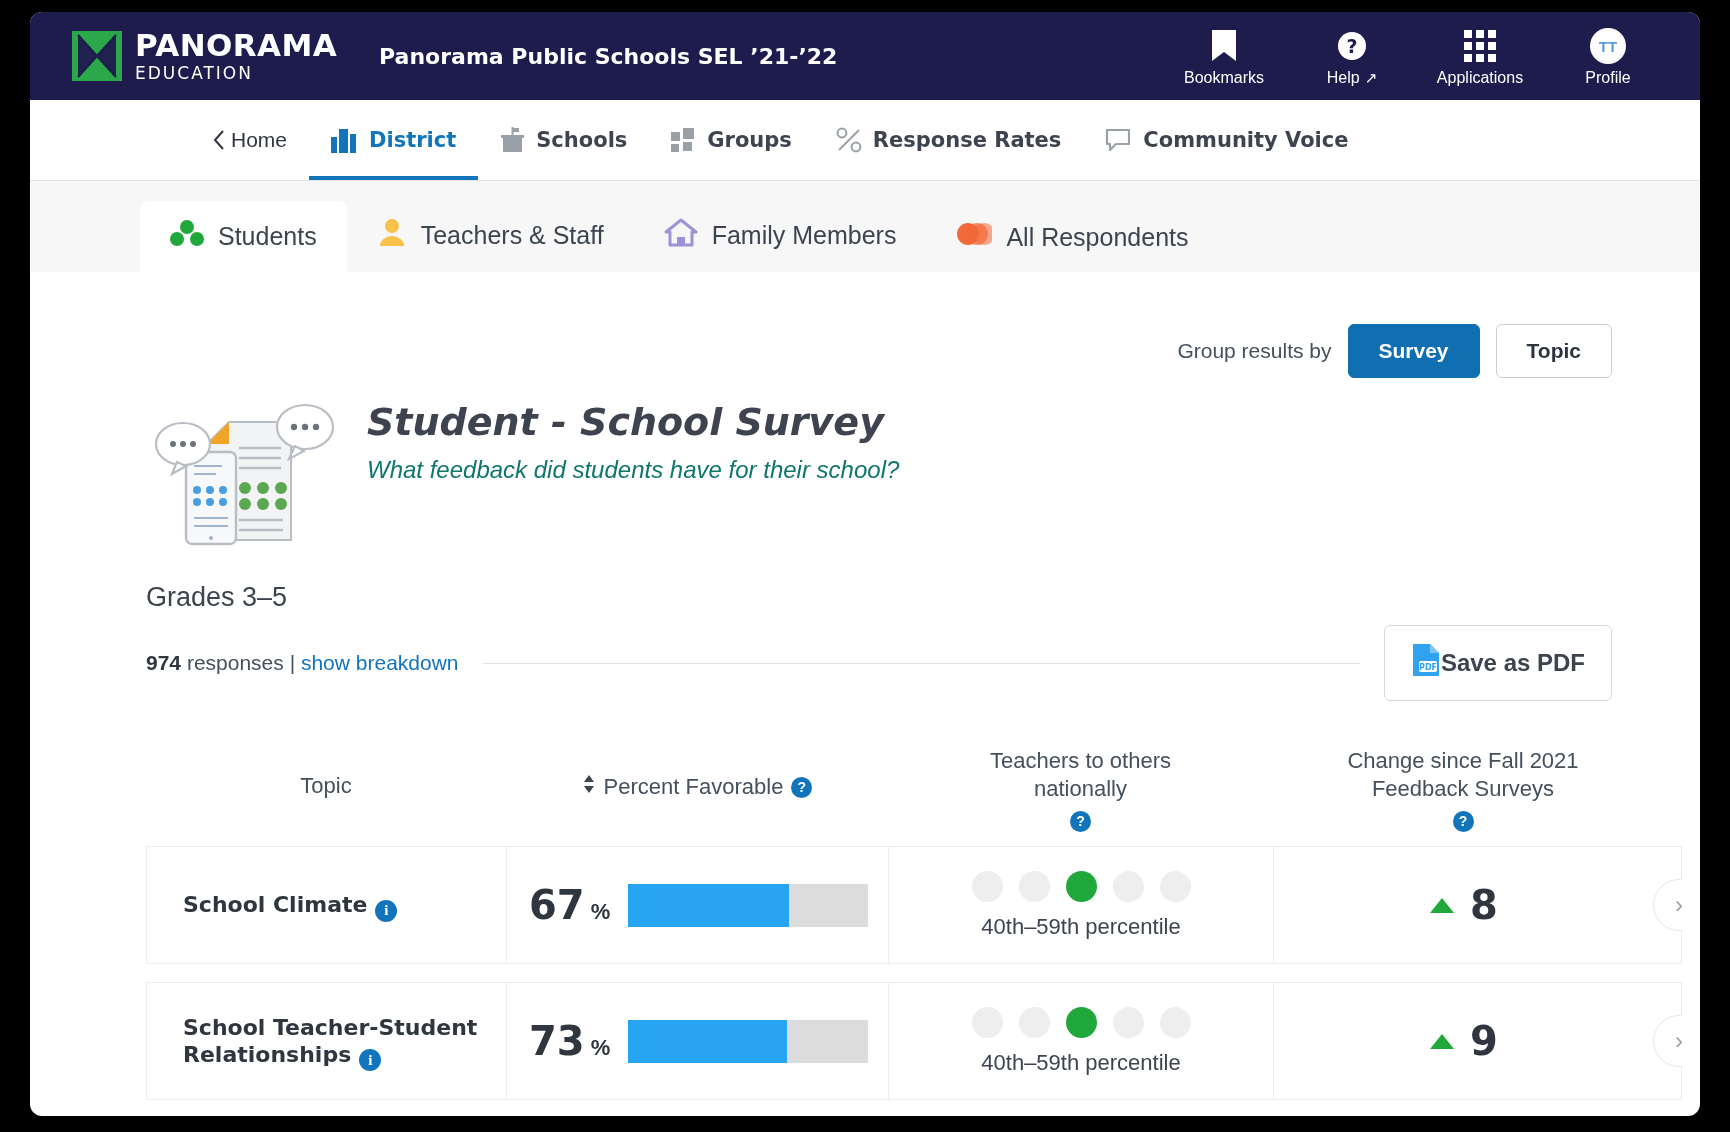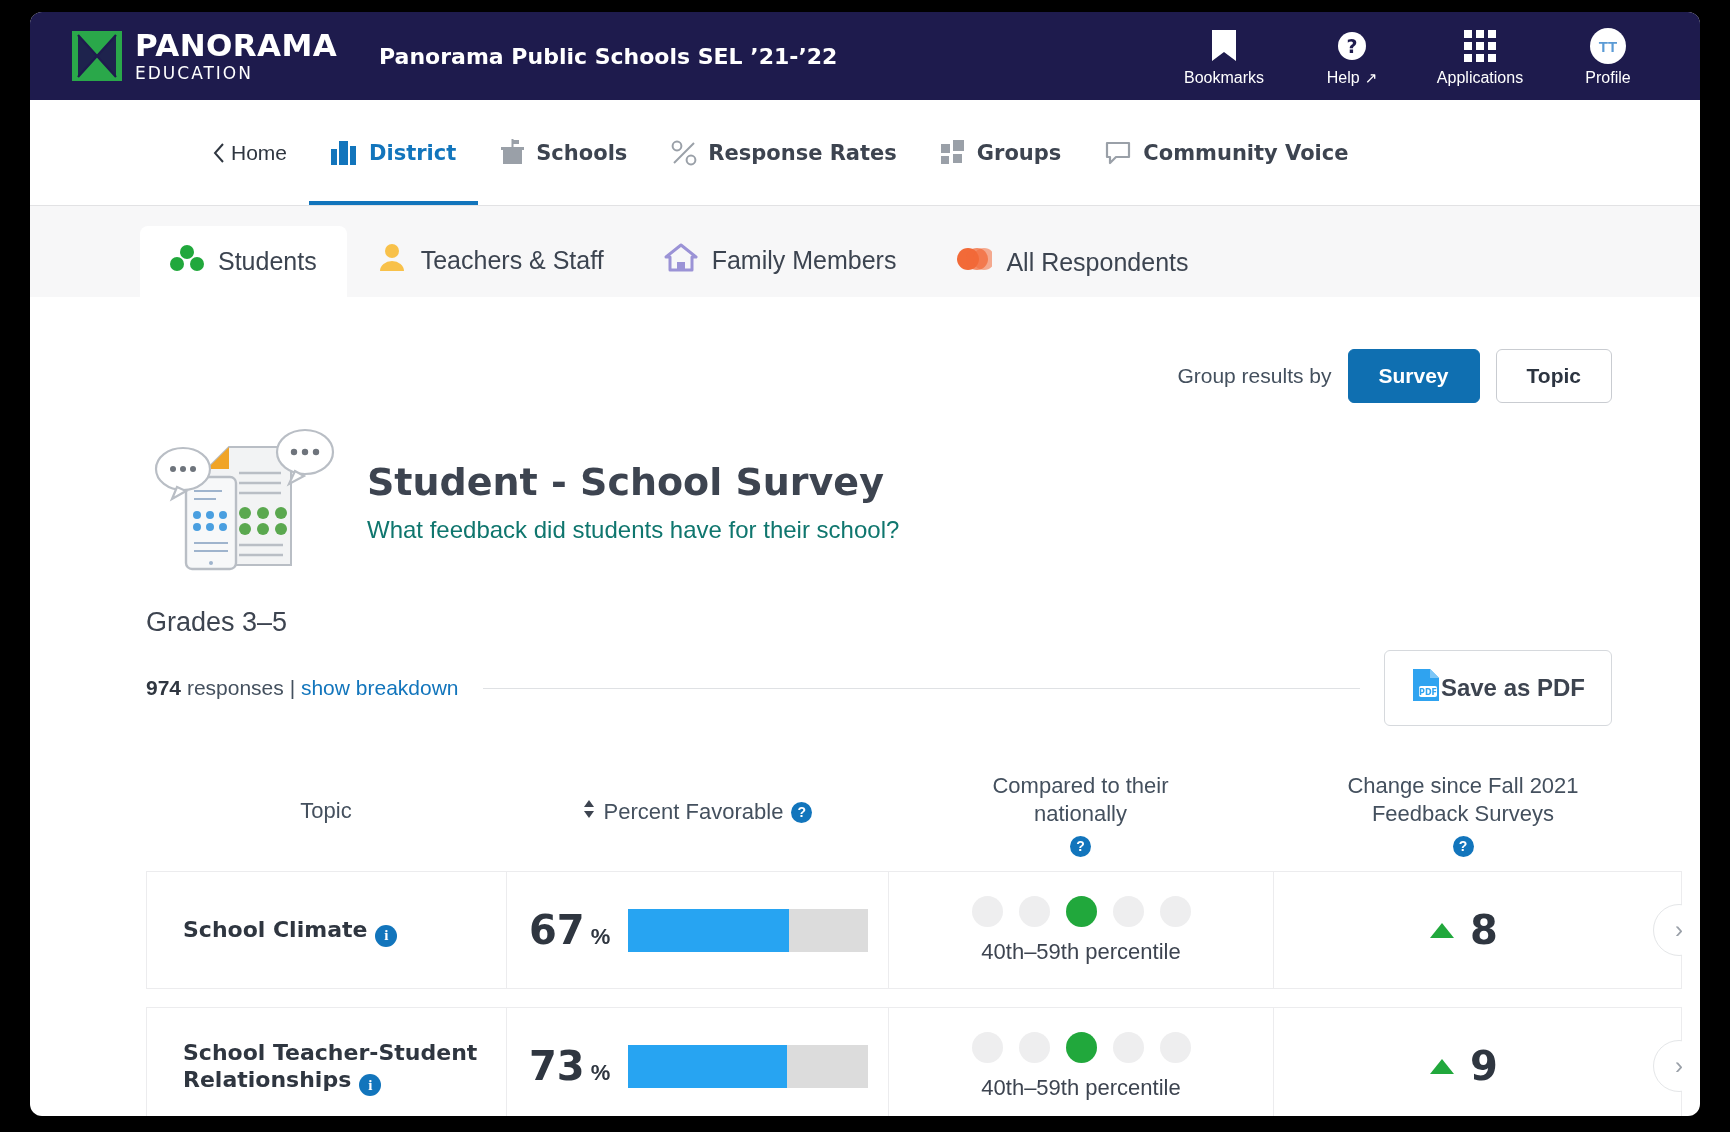--- a/index.html
+++ b/index.html
@@ -67,21 +67,21 @@
     width: 36px; height: 36px; border-radius: 50%;
     background: #fff; color: #5b9bd5;
     font-size: 15px; font-weight: bold;
     display: flex; align-items: center; justify-content: center;
   }
   .app-grid { display: grid; grid-template-columns: repeat(3, 8px); gap: 4px; }
   .app-grid i { width: 8px; height: 8px; background: #fff; display: block; }
 
   
   .navbar {
-    height: 106px;
+    height: 81px;
     background: #fff;
     border-bottom: 1px solid #e2e2e4;
     display: flex; align-items: stretch;
     padding-left: 160px;
     gap: 0;
   }
   .nav-item {
     display: flex; align-items: center; gap: 11px;
     padding: 0 22px;
     font-size: 21px; font-weight: bold; color: #3d4450;
@@ -125,22 +125,23 @@
   }
   .groupby-label { font-size: 21px; color: #44505e; }
   .seg {
     padding: 14px 30px; font-size: 21px; font-weight: bold;
     border-radius: 6px; cursor: pointer; border: 1px solid #c9ccd1;
     background: #fff; color: #2c3440;
   }
   .seg.on { background: #0f6fb1; color: #fff; border-color: #0f6fb1; }
 
   .survey-head {
-    display: flex; align-items: center; gap: 26px;
+    display: flex; gap: 26px;
     padding: 22px 0 0 105px;
+    font-style: italic;
   }
   .survey-title {
     font-size: 38px; font-weight: bold; color: #3d4450;
     font-family: "DejaVu Sans", sans-serif;
   }
   .survey-sub { font-size: 24px; color: #0f766e; margin-top: 12px; }
 
   .grades { font-size: 27px; color: #3d4450; padding: 28px 0 0 98px; }
   .resp-row {
     display: flex; align-items: center; gap: 0;
@@ -321,39 +322,39 @@
           <rect x="1" y="8" width="23" height="3" fill="#9aa0a8"></rect>
           <rect x="11.5" y="0" width="2" height="8" fill="#9aa0a8"></rect>
           <rect x="13" y="1" width="6" height="4" fill="#9aa0a8"></rect>
         </svg>
       </span>
       <span>Schools</span>
     </div>
 
     <div class="nav-item">
       <span class="nav-ico">
-        <svg width="26" height="26" viewBox="0 0 26 26">
-          <circle cx="6" cy="6" r="4.4" stroke="#9aa0a8" stroke-width="2" fill="none"></circle>
-          <circle cx="20" cy="20" r="4.4" stroke="#9aa0a8" stroke-width="2" fill="none"></circle>
-          <path d="M23 3 L3 23" stroke="#9aa0a8" stroke-width="2"></path>
-        </svg>
-      </span>
-      <span>Response Rates</span>
-    </div>
-
-    <div class="nav-item">
-      <span class="nav-ico">
         <svg width="25" height="25" viewBox="0 0 25 25">
           <rect x="0" y="4" width="9" height="9" fill="#9aa0a8"></rect>
           <rect x="12" y="0" width="11" height="11" fill="#9aa0a8"></rect>
           <rect x="12" y="14" width="9" height="9" fill="#9aa0a8"></rect>
           <rect x="0" y="16" width="8" height="8" fill="#9aa0a8"></rect>
         </svg>
       </span>
       <span>Groups</span>
+    </div>
+
+    <div class="nav-item">
+      <span class="nav-ico">
+        <svg width="26" height="26" viewBox="0 0 26 26">
+          <circle cx="6" cy="6" r="4.4" stroke="#9aa0a8" stroke-width="2" fill="none"></circle>
+          <circle cx="20" cy="20" r="4.4" stroke="#9aa0a8" stroke-width="2" fill="none"></circle>
+          <path d="M23 3 L3 23" stroke="#9aa0a8" stroke-width="2"></path>
+        </svg>
+      </span>
+      <span>Response Rates</span>
     </div>
 
     <div class="nav-item">
       <span class="nav-ico">
         <svg width="27" height="26" viewBox="0 0 27 26">
           <path d="M2 3 h22 v14 h-13 l-6 6 v-6 h-3 z" stroke="#9aa0a8" stroke-width="2.2" fill="none" stroke-linejoin="round"></path>
         </svg>
       </span>
       <span>Community Voice</span>
     </div>
@@ -505,21 +506,21 @@
         <span>
           <svg width="14" height="22" viewBox="0 0 14 22">
             <path d="M7 2 L12 9 H2 Z" fill="#3d4450"></path>
             <path d="M7 20 L12 13 H2 Z" fill="#3d4450"></path>
           </svg>
         </span>
         <span>Percent Favorable</span>
         <span class="qmark">?</span>
       </div>
       <div class="col-cmp">
-        <div>Compared to their</div>
+        <div>Teachers to others</div>
         <div>nationally</div>
         <span class="qmark blk">?</span>
       </div>
       <div class="col-chg">
         <div>Change since Fall 2021</div>
         <div>Feedback Surveys</div>
         <span class="qmark blk">?</span>
       </div>
     </div>
 

